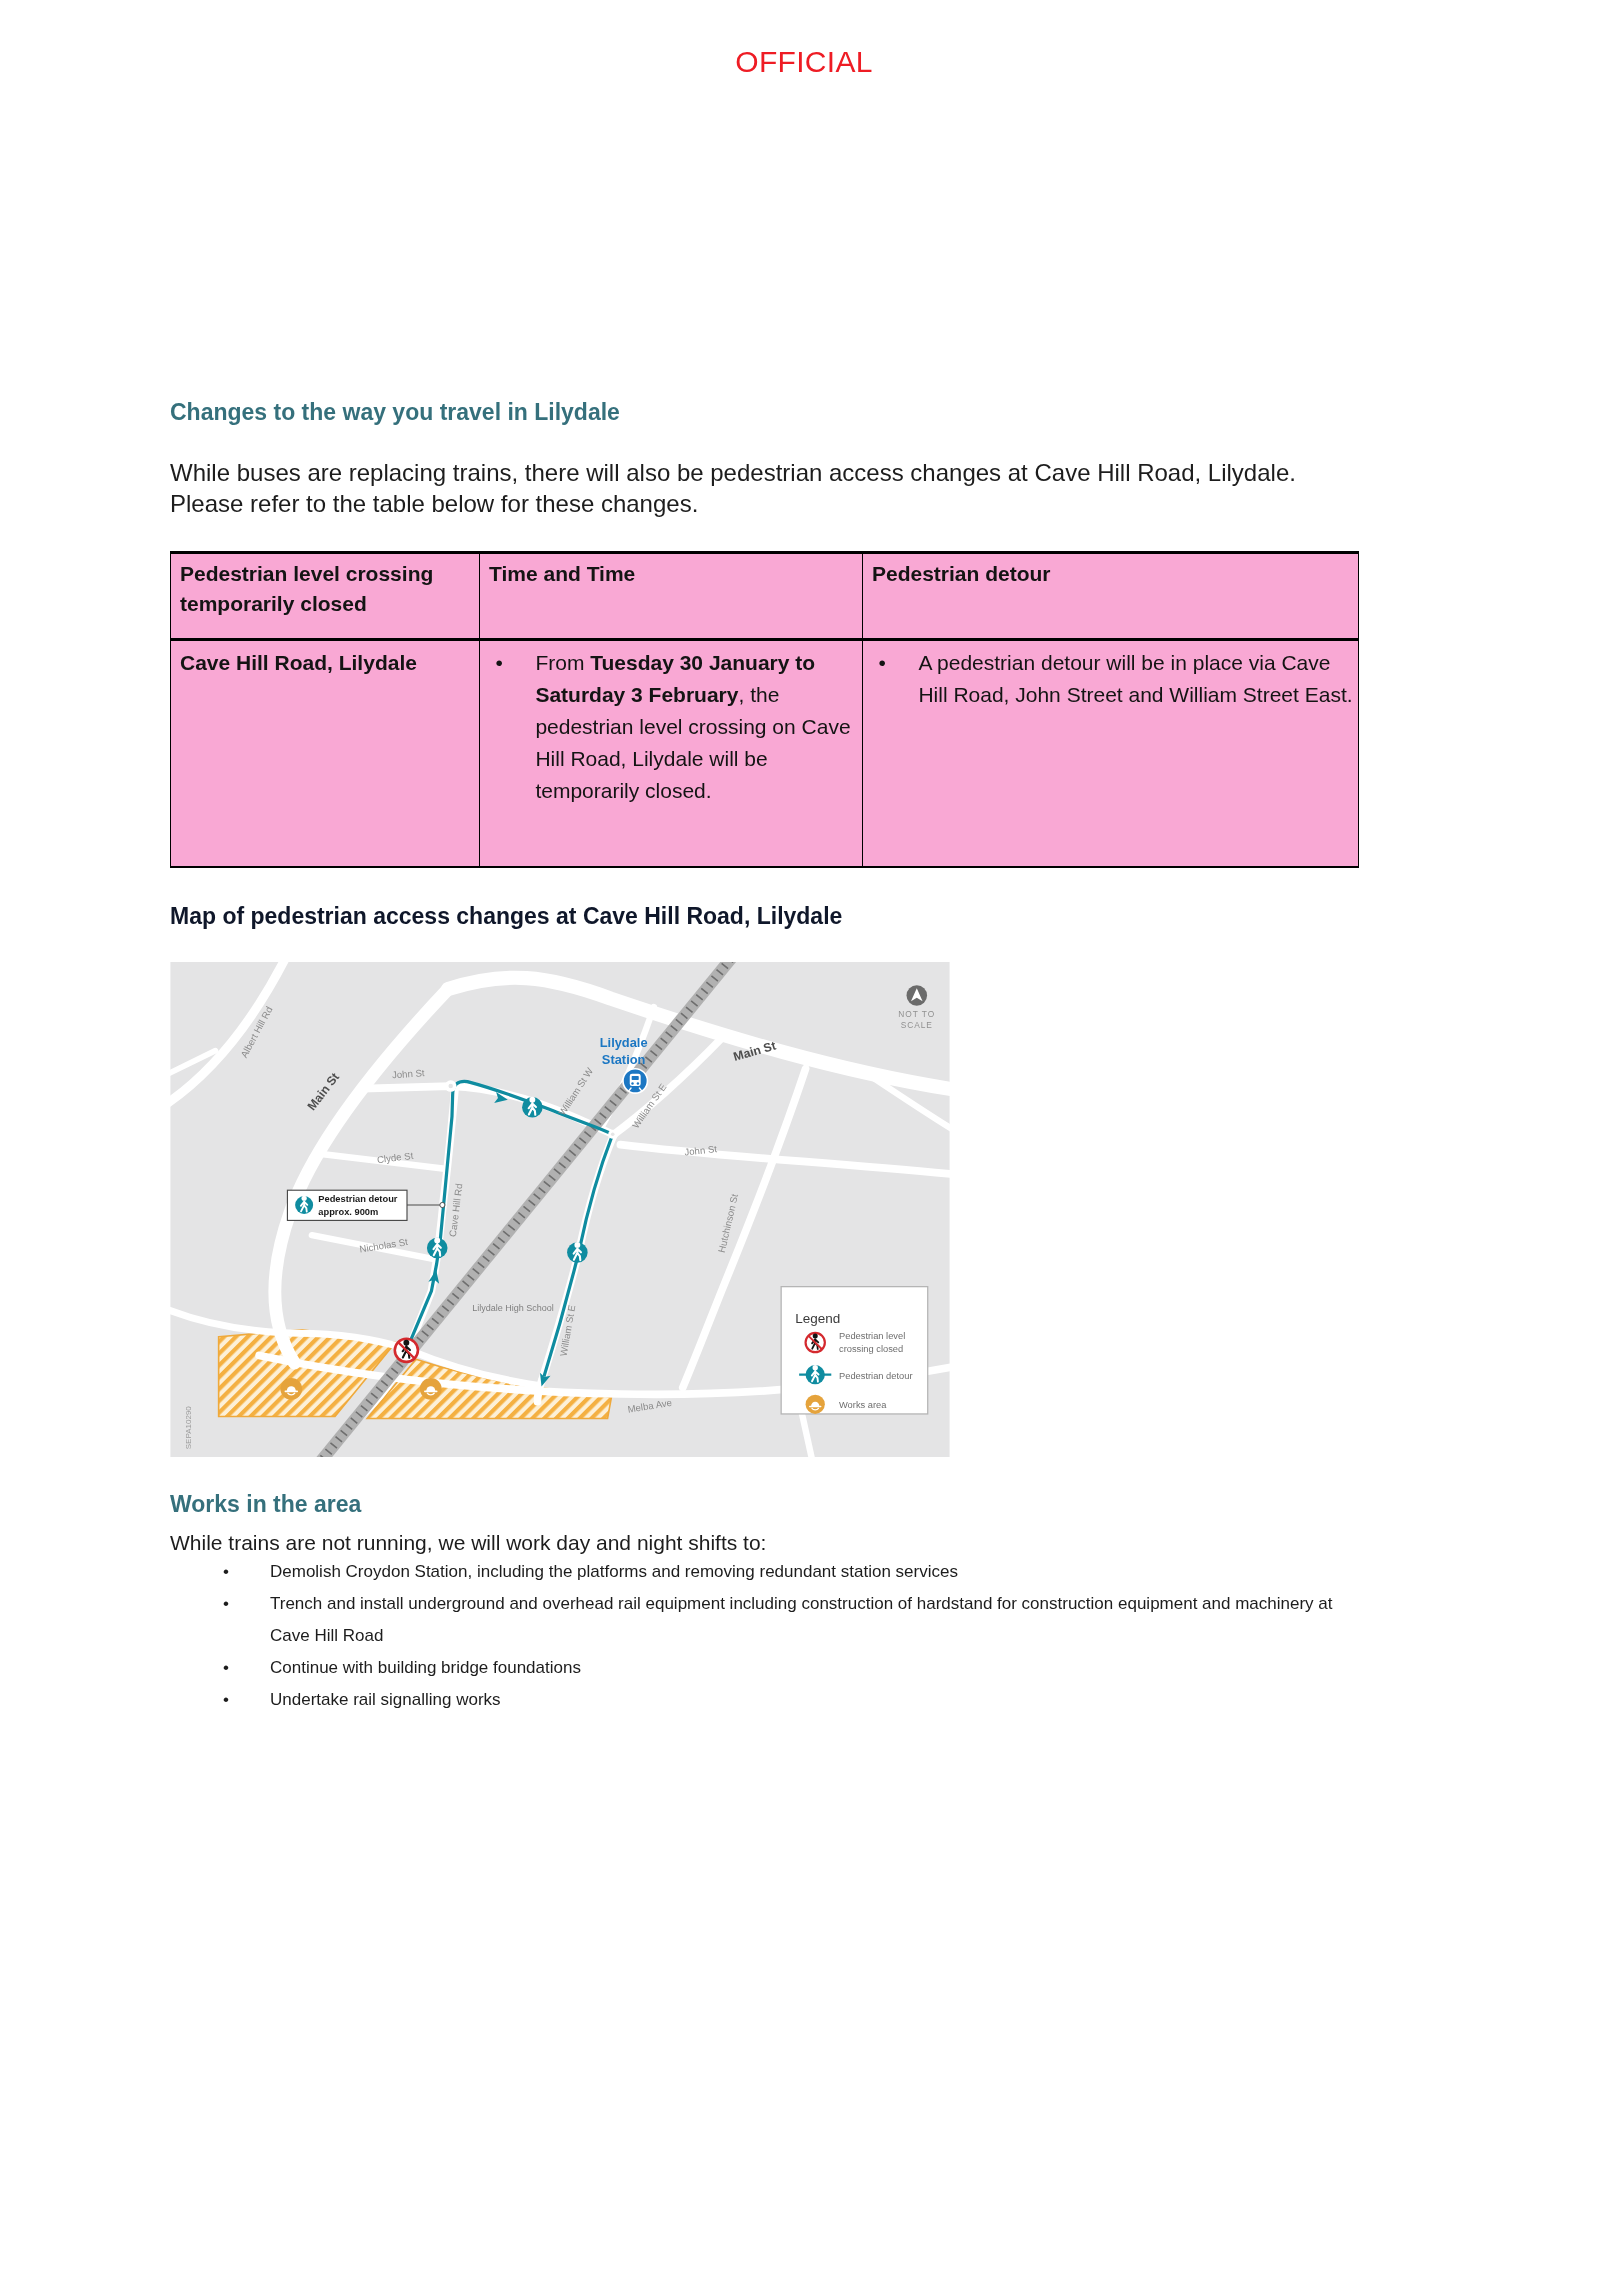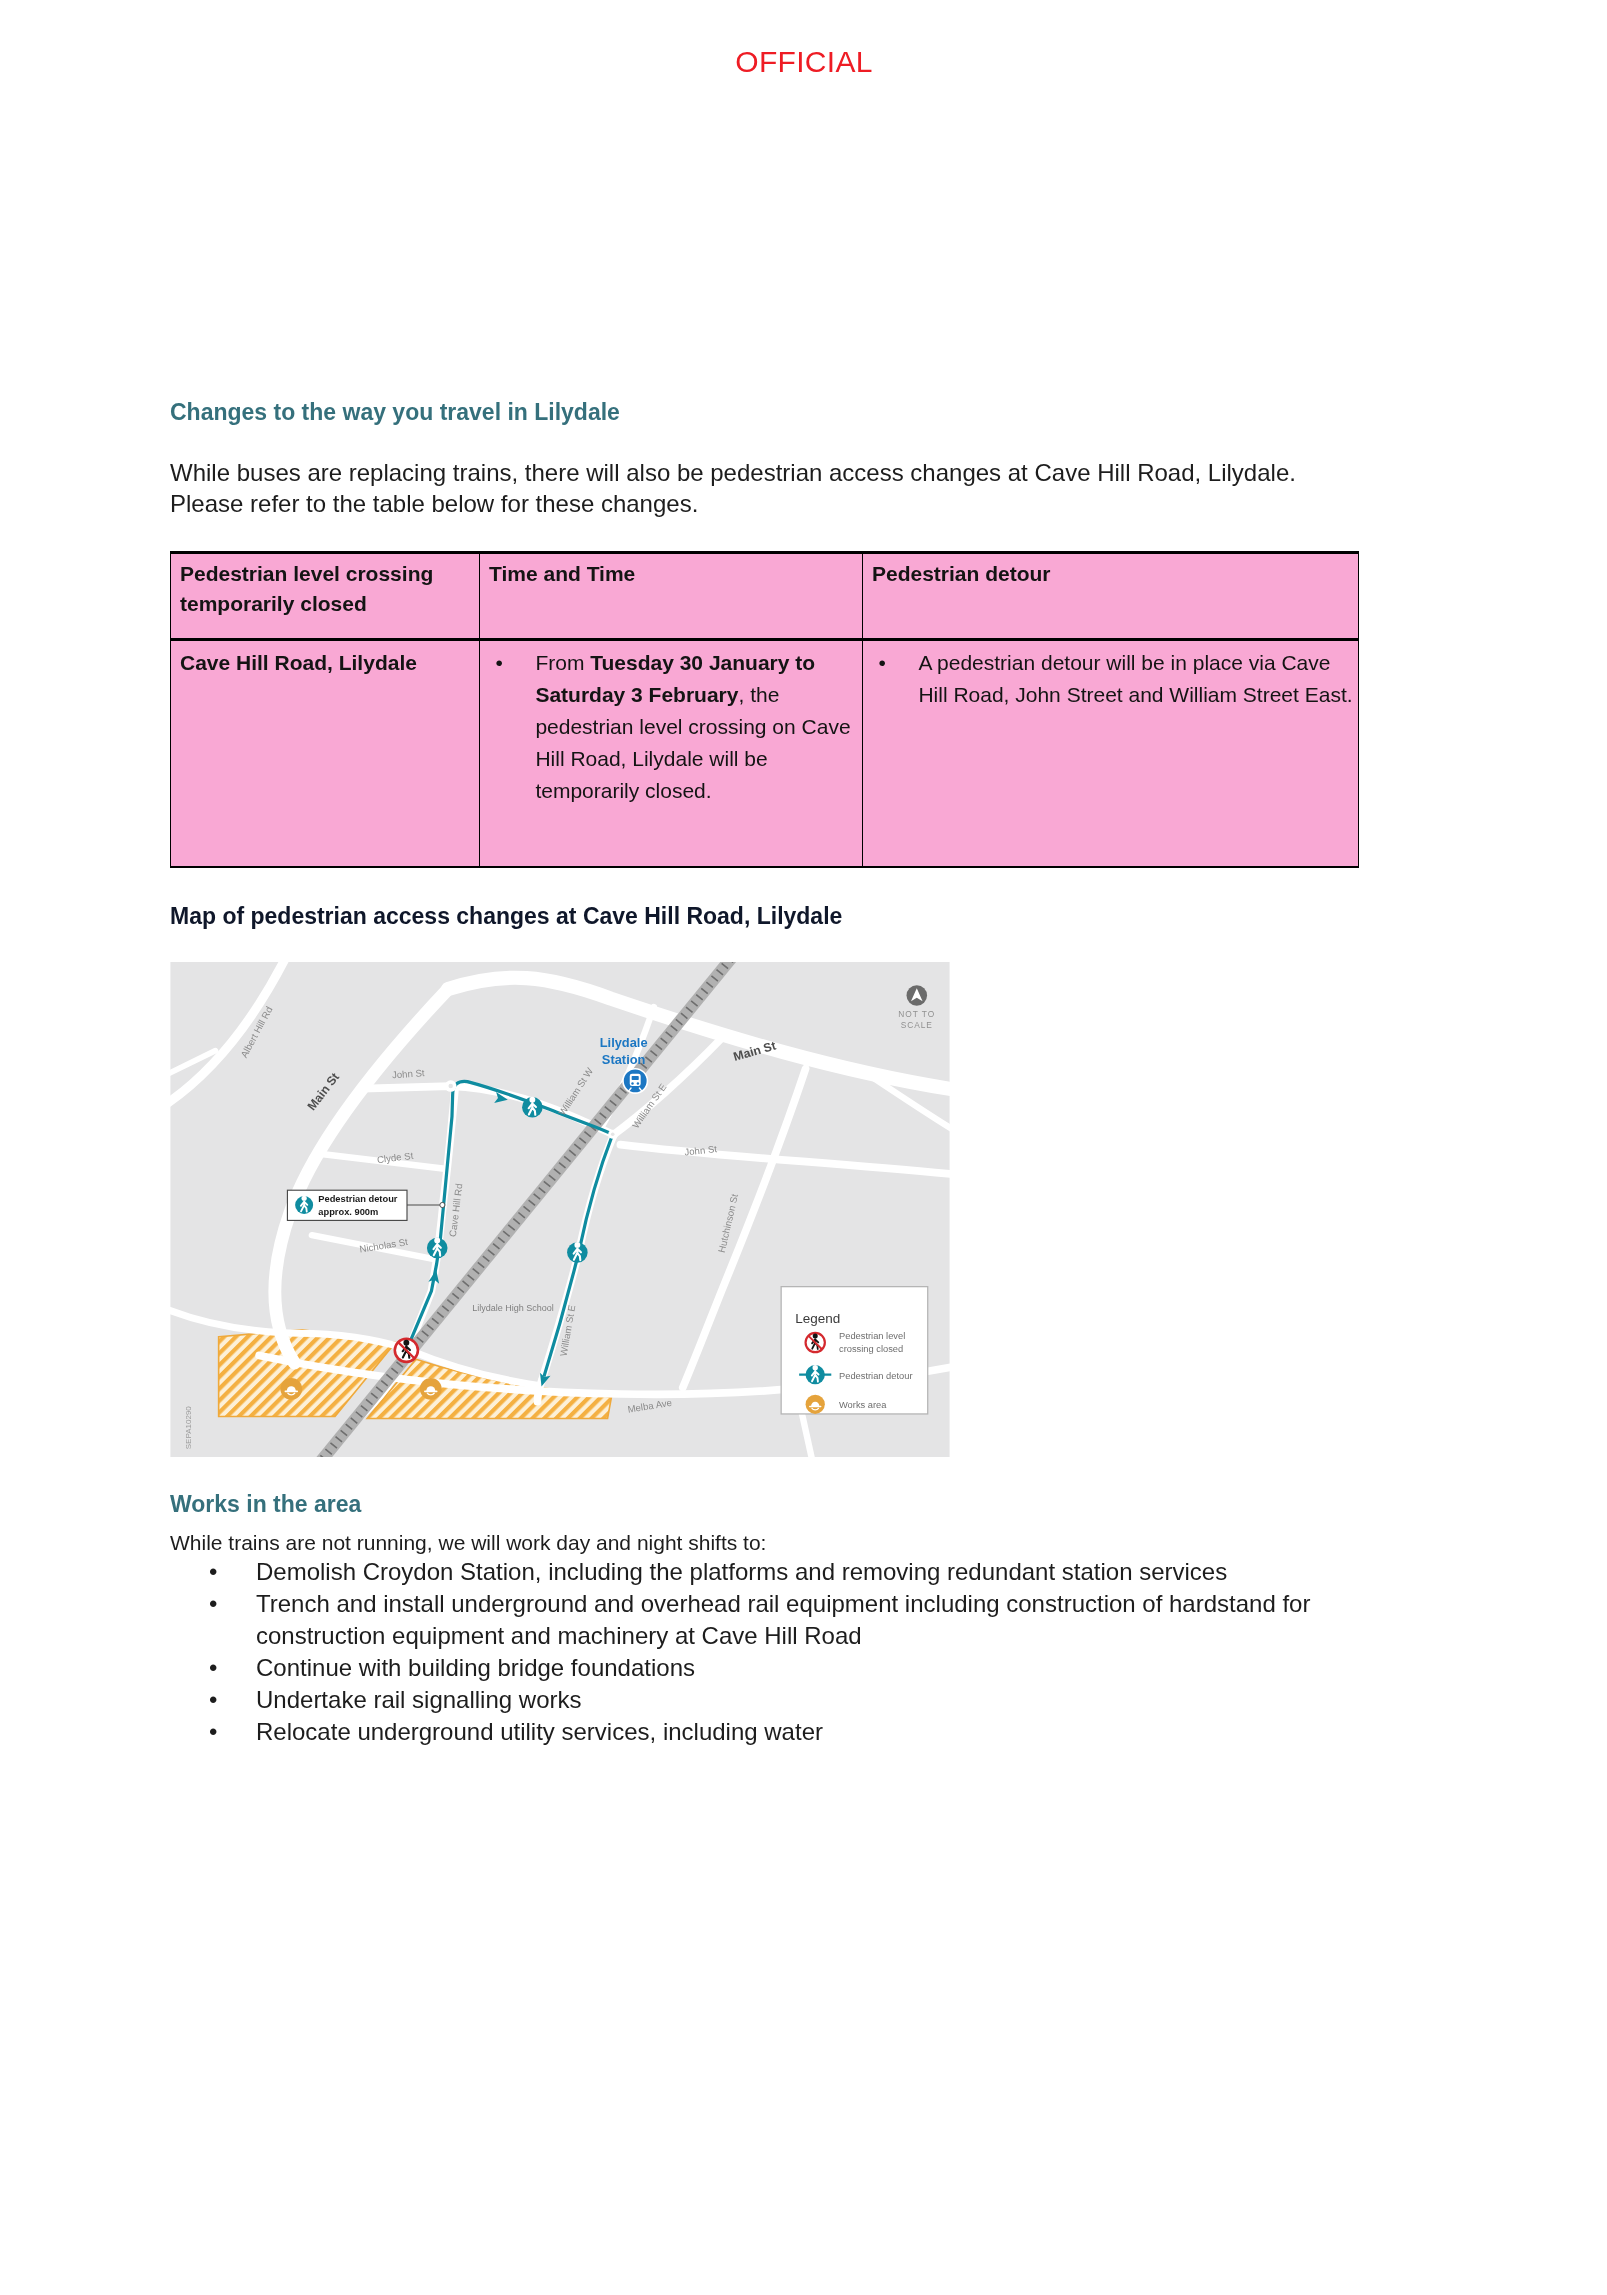--- a/index.html
+++ b/index.html
@@ -38,21 +38,21 @@
   .cell-bullet .bdot{flex:none;width:40px;padding-left:6.4px;}
   .cell-bullet .bdot::before{content:"\2022";}
   .c2text{width:325px;}
   .c3text{width:444px;}
   .bold{font-weight:bold;}
   
   .map-title{position:absolute;left:170px;top:903px;font-size:23px;font-weight:bold;color:#0f172a;}
   .mapwrap{position:absolute;left:170px;top:962px;width:780px;height:495px;}
   
   .works-intro{position:absolute;left:170px;top:1531px;font-size:21px;color:#1d1d1d;}
-  .works-list{position:absolute;left:158px;top:1556px;font-size:24px;line-height:32px;color:#1d1d1d;}
+  .works-list{position:absolute;left:172px;top:1556px;font-size:17px;line-height:32px;color:#1d1d1d;}
   .wrow{display:flex;align-items:flex-start;}
   .wdot{flex:none;width:47px;margin-left:51px;}
   .wdot::before{content:"\2022";}
   .wtext{width:1103px;}
   
   .footer{position:absolute;left:0;top:2095px;width:1608px;height:200px;background:#3b8a92;}
   .footer svg{display:block;width:1608px;height:200px;}
 </style>
 </head>
 <body>
@@ -281,24 +281,20 @@
         <span class="wtext">Trench and install underground and overhead rail equipment including construction of hardstand for construction equipment and machinery at Cave Hill Road</span>
       </div>
     <div class="wrow">
         <span class="wdot"></span>
         <span class="wtext">Continue with building bridge foundations</span>
       </div>
     <div class="wrow">
         <span class="wdot"></span>
         <span class="wtext">Undertake rail signalling works</span>
       </div>
-    <div class="wrow">
-        <span class="wdot"></span>
-        <span class="wtext">Relocate underground utility services, including water</span>
-      </div>
   </div>
 
   <div class="footer">
     <svg viewBox="0 0 2500 311" preserveAspectRatio="none">
       <rect x="0" y="0" width="2500" height="311" fill="#3b8a92"></rect>
       <polygon points="0,55 129,150 0,240" fill="#43b3c1"></polygon>
       <polygon points="129,150 341,311 0,311 0,240" fill="#93ccd3"></polygon>
       <line x1="0" y1="55" x2="341" y2="311" stroke="#ffffff" stroke-width="7"></line>
       <line x1="335" y1="0" x2="0" y2="240" stroke="#ffffff" stroke-width="7"></line>
     </svg>

